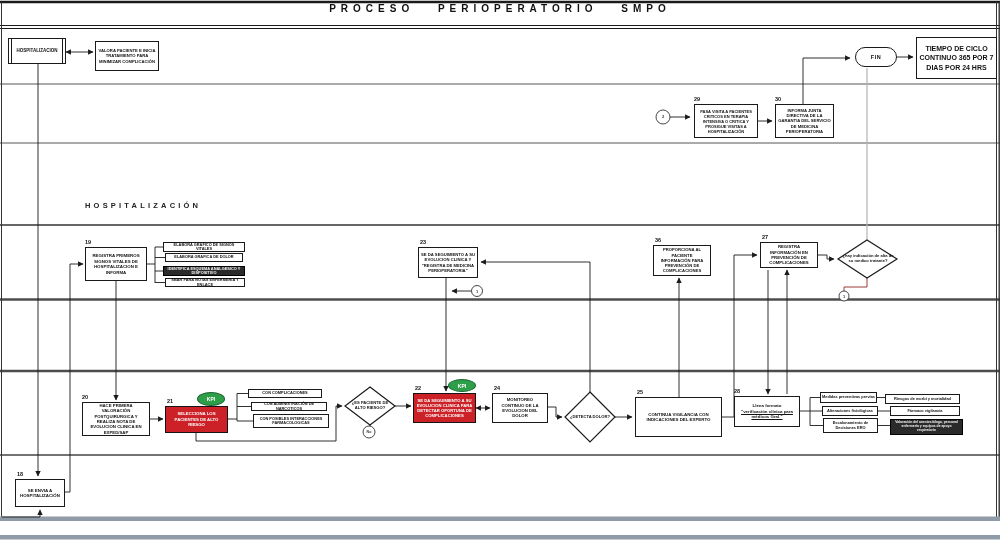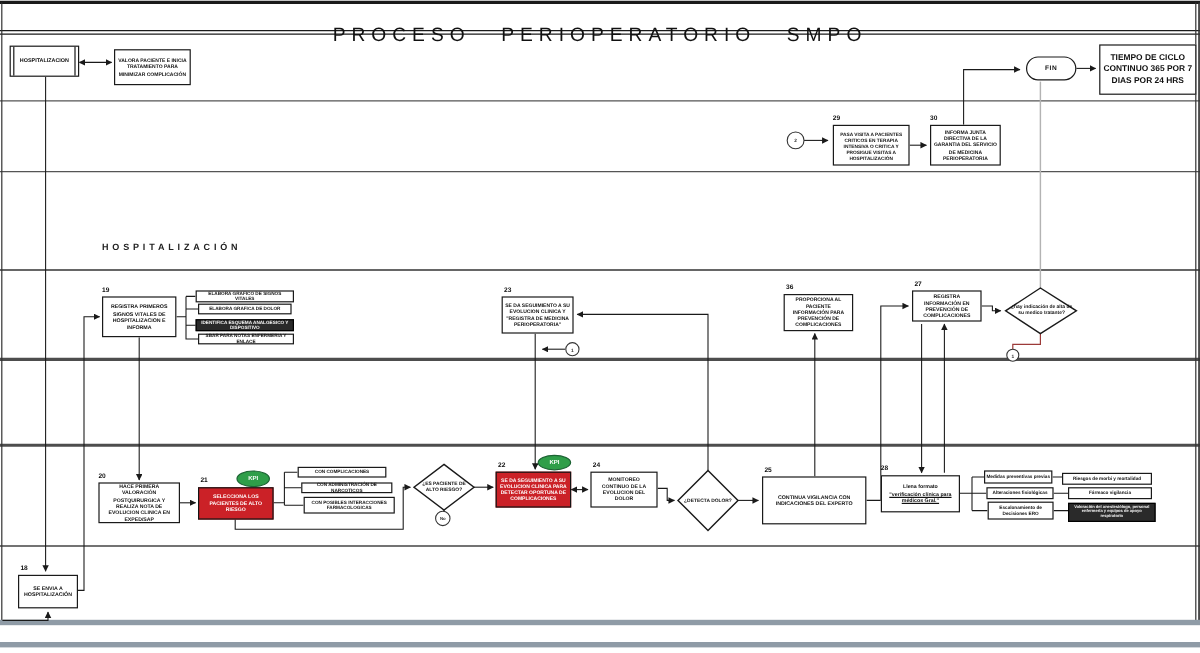--- a/index.html
+++ b/index.html
@@ -1,20 +1,20 @@
 <!DOCTYPE html>
 <html><head>
 <meta charset="utf-8">
 <style>
   html,body{margin:0;padding:0;background:#fff;}
   .page{position:relative;width:1000px;height:544px;background:#fff;overflow:hidden;
         font-family:"Liberation Sans",sans-serif;}
   svg.wires{position:absolute;left:0;top:0;}
-  .title{position:absolute;top:21px;left:0;width:100%;text-align:center;font-size:16px;
-         font-weight:400;letter-spacing:5px;word-spacing:16px;color:#111;}
+  .title{position:absolute;top:3px;left:0;width:100%;text-align:center;font-size:10px;
+         font-weight:700;letter-spacing:5px;word-spacing:16px;color:#111;}
   .lane-label{position:absolute;left:85px;top:201px;font-size:7.5px;font-weight:700;
               letter-spacing:3.2px;color:#222;}
   .node{position:absolute;box-sizing:border-box;border:1px solid #1a1a1a;background:#fff;
         color:#111;display:flex;align-items:center;justify-content:center;text-align:center;
         font-weight:700;font-size:4.3px;line-height:1.25;padding:1px 2px;}
   .sub{font-size:3.9px;padding:0.5px 1px;line-height:1.15;}
   .red{background:#cb2127;color:#fff;border-color:#141414;}
   .dark{background:#2a2a2a;color:#f5f5f5;border-color:#000;}
   .startbox{border-width:1.4px;}
   .startbox::before{content:"";position:absolute;left:2px;right:2px;top:0;bottom:0;

